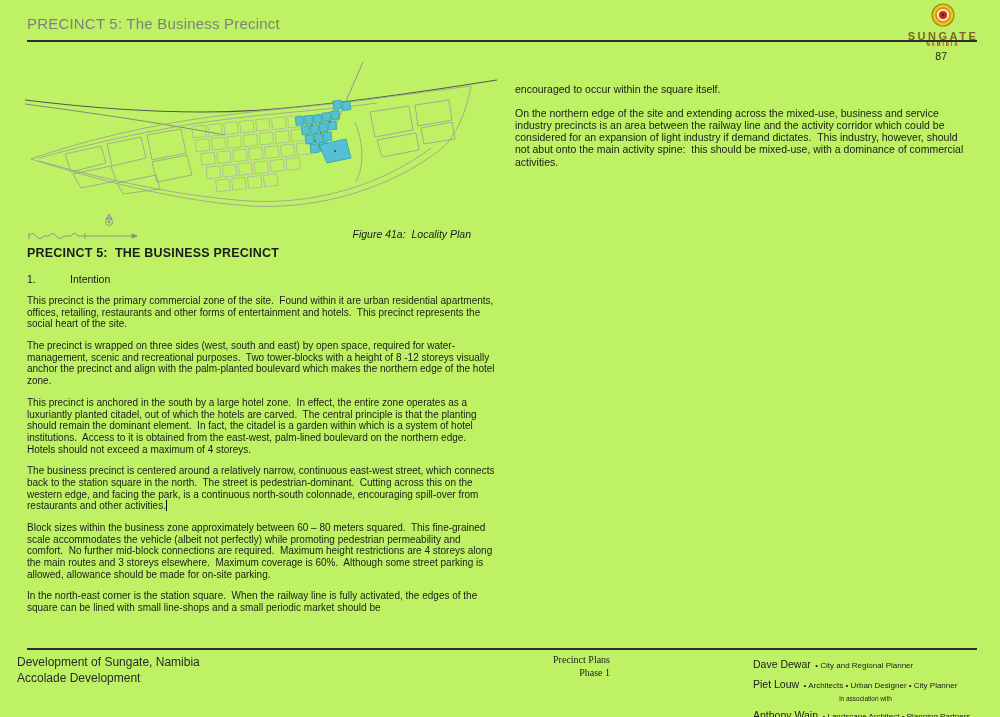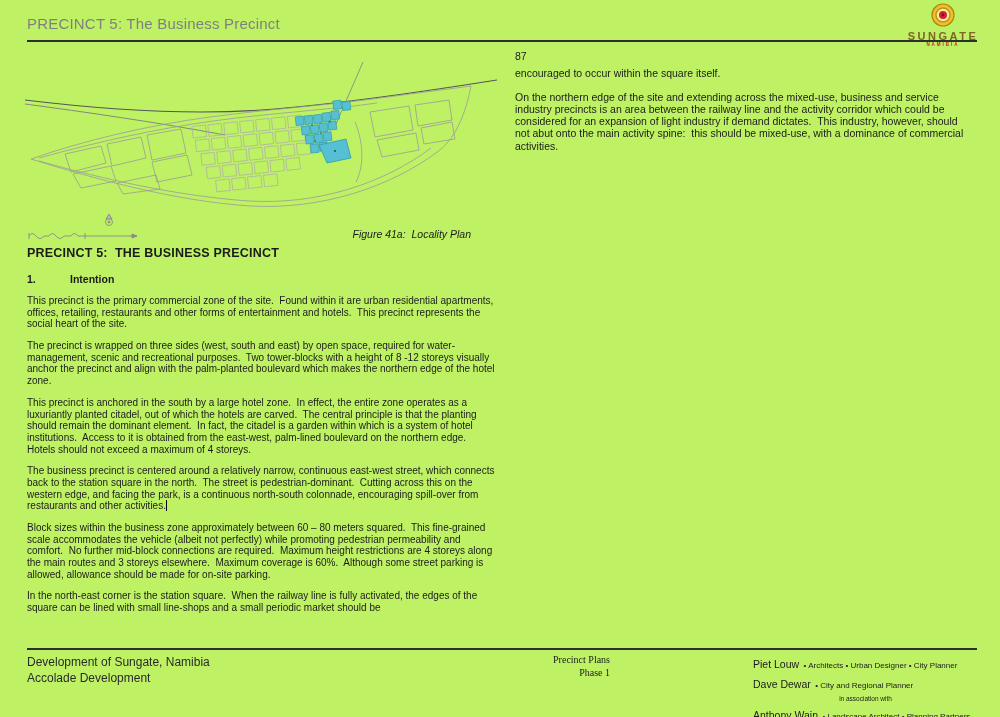--- a/index.html
+++ b/index.html
@@ -25,42 +25,42 @@
     position:absolute; right:18px; top:2px; width:78px;
     text-align:center; line-height:1;
   }
   .logo-word { font-size:11px; font-weight:bold; letter-spacing:2.5px; color:#7e6426; margin-top:1px;}
   .logo-country { font-size:4.5px; font-weight:bold; letter-spacing:2px; color:#c2272d; margin-top:1px;}
   
   .right-col {
     position:absolute; left:515px; top:50px; width:460px;
     font-size:10.5px; line-height:1.17;
   }
-  .page-num { padding-right:28px; font-size:10.5px; margin-bottom:5px; }
+  .page-num { text-align:right; padding-right:28px; font-size:10.5px; margin-bottom:21px; }
   .right-col p { margin-bottom:11px; white-space:pre-wrap; }
   
   .map-wrap { position:absolute; left:25px; top:62px; width:472px; height:150px; }
   .scale-row { position:absolute; left:27px; top:212px; width:472px; height:32px;text-align:right; }
   .scalebar { position:absolute; left:0; top:0; }
   .figure-caption {
     position:absolute; right:28px; top:16px;
     font-size:10.5px; font-style:italic; white-space:pre-wrap;
   }
   .left-flow { position:absolute; left:27px; top:246px; width:472px; }
   .precinct-heading { font-size:12.5px; font-weight:bold; letter-spacing:.2px; white-space:pre-wrap; }
-  .section-row { margin-top:13px; font-size:10.5px; font-weight:bold; }
+  .section-row { margin-top:13px; font-size:10.5px; font-weight:normal; }
   .section-row .num { display:inline-block; width:43px; }
   .left-flow p { margin-top:10px; font-size:10px; line-height:1.17; white-space:pre-wrap; }
   .caret { display:inline-block; width:1px; height:11px; background:#000; vertical-align:-2px; }
   
   .footer-rule {
     position:absolute; left:27px; top:648px; width:950px;
     border-top:2px solid #2e2e2e;
   }
-  .footer-left { position:absolute; left:27px; top:655px; font-size:12px; line-height:1.3; color:#2a2a2a; }
+  .footer-left { position:absolute; left:17px; top:655px; font-size:12px; line-height:1.3; color:#2a2a2a; }
   .footer-center { position:absolute; left:380px; top:653px; width:230px; text-align:right; font-size:10px; line-height:1.3;font-family:Liberation Serif, serif; }
   .footer-right { position:absolute; left:753px; top:653px; width:225px; line-height:1.25; }
   .credit-name { font-size:10.5px; }
   .credit-roles { font-size:8px; }
   .association { font-size:6.5px; text-align:center; margin:2px 0 1px 0; }
   svg { display:block; }
 </style>
 </head>
 <body>
 
@@ -207,26 +207,26 @@
   <div class="footer-left">
     <div>Development of Sungate, Namibia</div>
     <div>Accolade Development</div>
   </div>
   <div class="footer-center">
     <div>Precinct Plans</div>
     <div>Phase 1</div>
   </div>
   <div class="footer-right">
     <div>
+      <span class="credit-name">Dave Dewar</span>
+      <span class="credit-roles">• City and Regional Planner</span>
+    </div>
+    <div>
       <span class="credit-name">Piet Louw</span>
       <span class="credit-roles">• Architects • Urban Designer • City Planner</span>
-    </div>
-    <div>
-      <span class="credit-name">Dave Dewar</span>
-      <span class="credit-roles">• City and Regional Planner</span>
     </div>
     <div class="association">in association with</div>
     <div>
       <span class="credit-name">Anthony Wain</span>
       <span class="credit-roles">• Landscape Architect • Planning Partners</span>
     </div>
   </div>
 
 </div>
 

